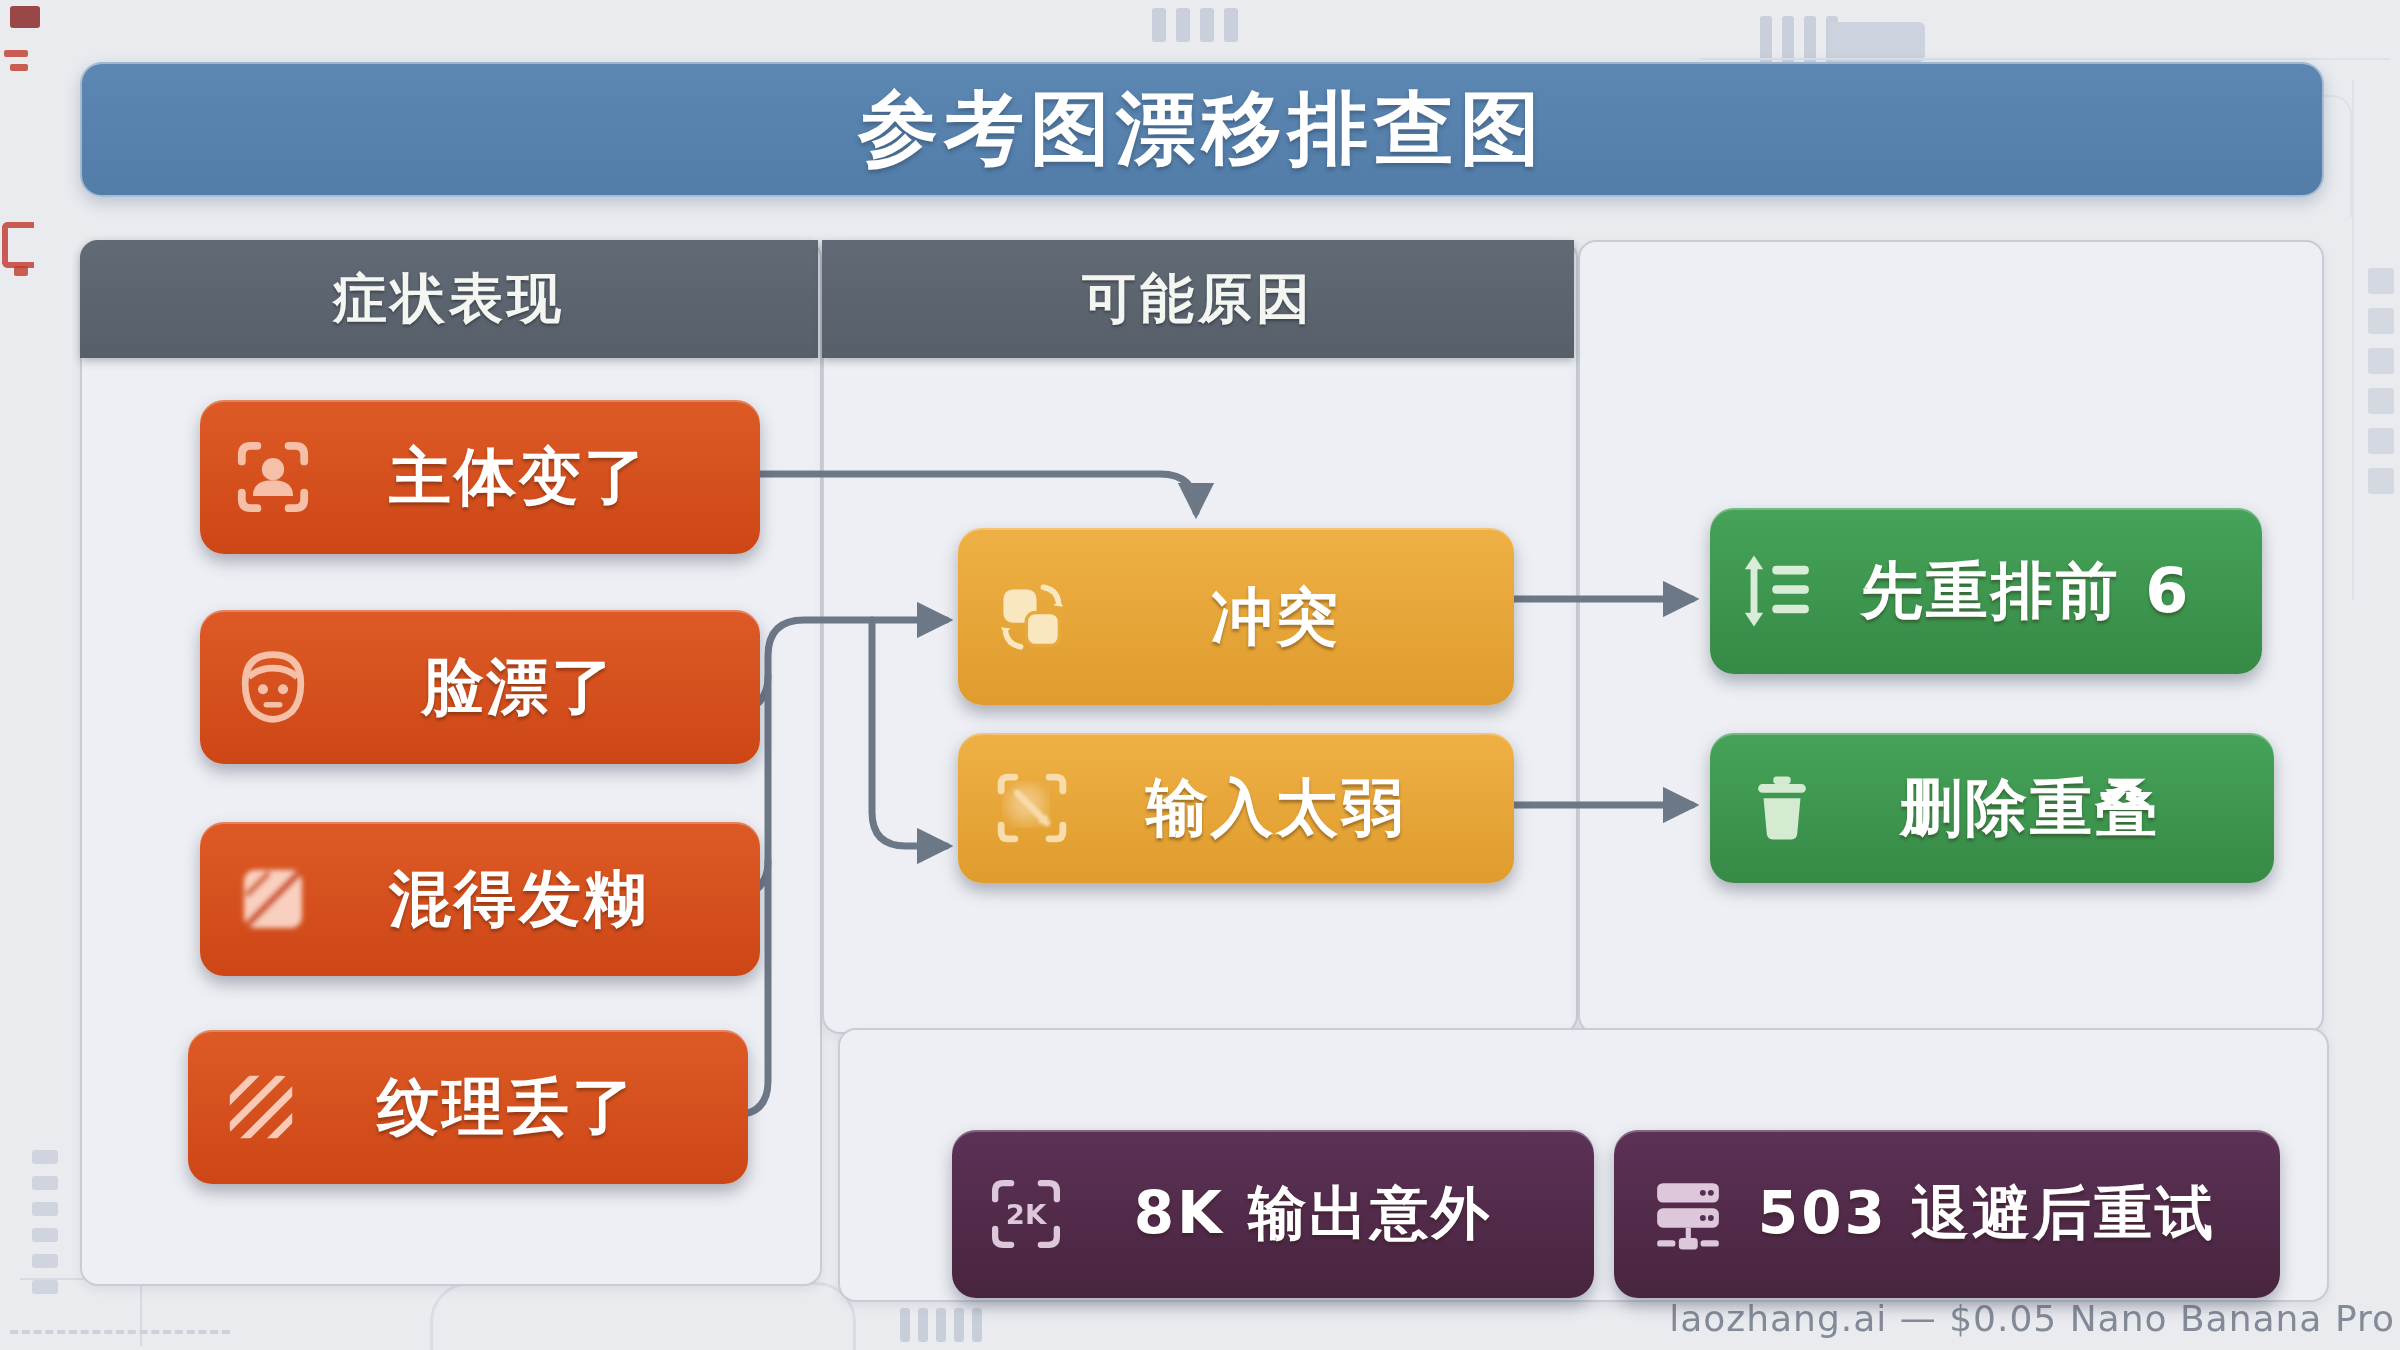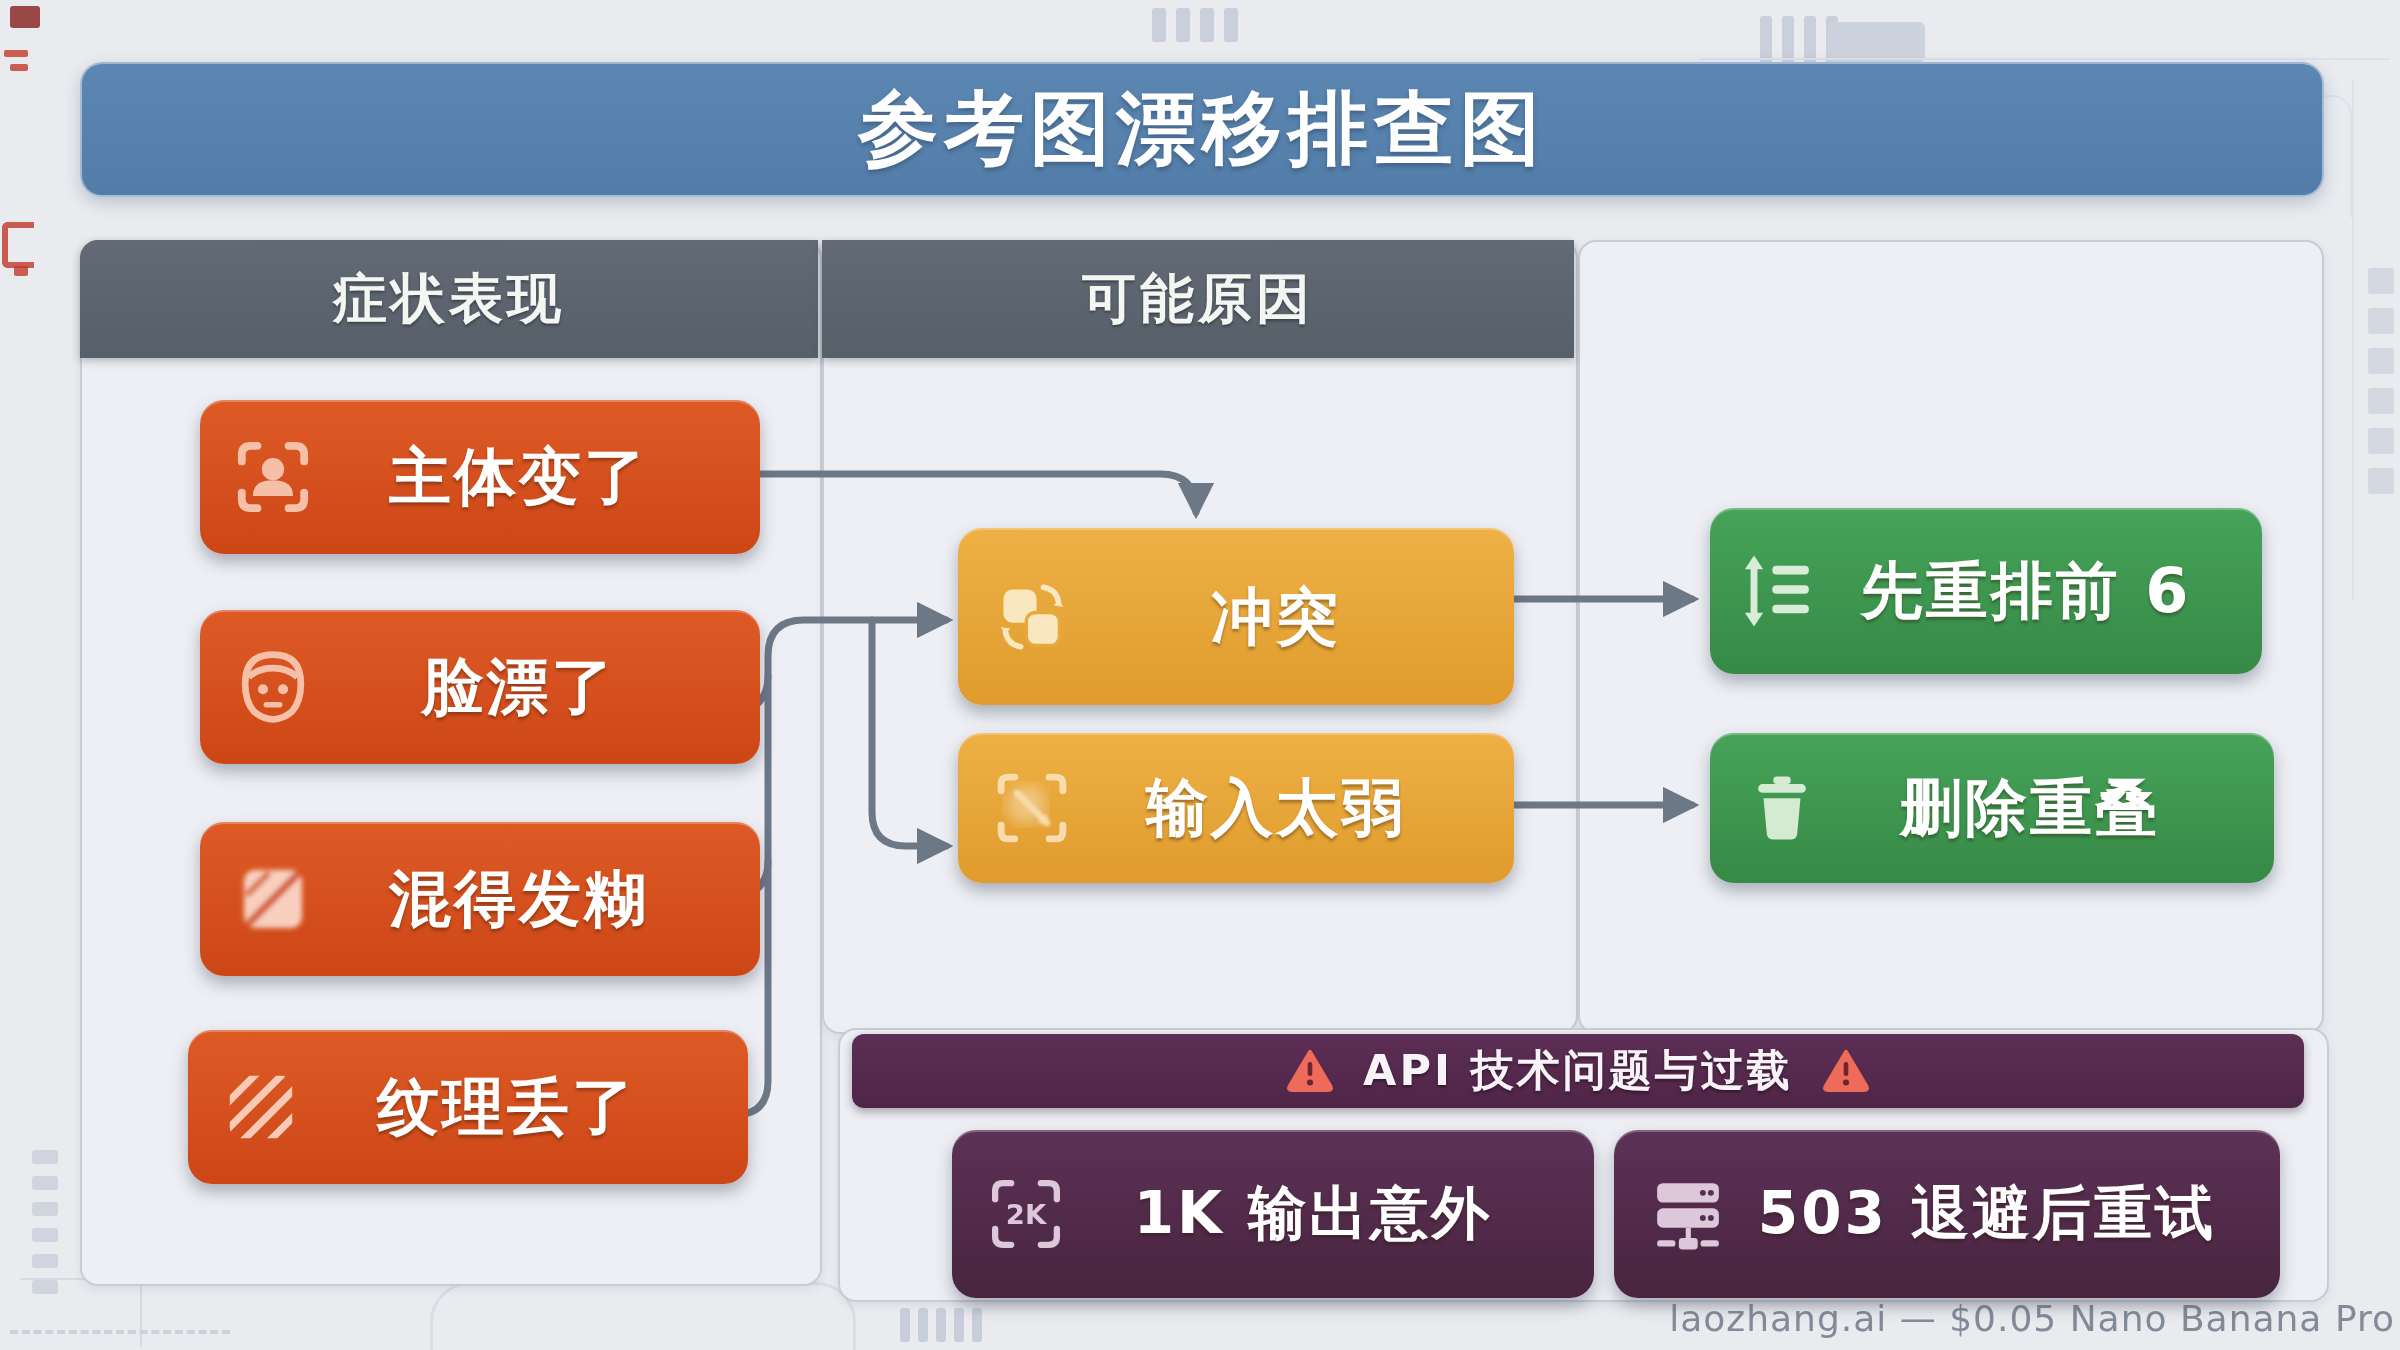--- a/index.html
+++ b/index.html
@@ -300,47 +300,34 @@
     <span class="icon">
       <svg width="76" height="76" viewBox="0 0 70 70">
         <rect x="27" y="6" width="16" height="7" rx="3" fill="#d4ead1"></rect>
         <rect x="13" y="13" width="44" height="8" rx="4" fill="#d4ead1"></rect>
         <path d="M18 26 H52 L49 59 Q48.5 64 43.5 64 H26.5 Q21.5 64 21 59 Z" fill="#d4ead1"></path>
       </svg>
     </span>
     <span class="label">删除重叠</span>
   </div>
 
-  <div class="api-banner">
-    <svg width="46" height="46" viewBox="0 0 36 36">
-      <path d="M18 3 L34 30 Q35.5 33 32 33 H4 Q0.5 33 2 30 Z" fill="#ee6b5b" stroke="#ee6b5b" stroke-width="3" stroke-linejoin="round"></path>
-      <rect x="16.2" y="11" width="3.6" height="11" rx="1.8" fill="#6b2430"></rect>
-      <circle cx="18" cy="27" r="2.4" fill="#6b2430"></circle>
-    </svg>
-    <span>API 技术问题与过载</span>
-    <svg width="46" height="46" viewBox="0 0 36 36">
-      <path d="M18 3 L34 30 Q35.5 33 32 33 H4 Q0.5 33 2 30 Z" fill="#ee6b5b" stroke="#ee6b5b" stroke-width="3" stroke-linejoin="round"></path>
-      <rect x="16.2" y="11" width="3.6" height="11" rx="1.8" fill="#6b2430"></rect>
-      <circle cx="18" cy="27" r="2.4" fill="#6b2430"></circle>
-    </svg>
-  </div>
 
   <div class="node node-purple" style="left:952px;top:1130px;width:574px;height:160px;">
     <span class="icon">
       <svg width="80" height="80" viewBox="0 0 70 70">
         <g stroke="#dcc8da" stroke-width="5.5" fill="none" stroke-linecap="round">
           <path d="M8 22 V15 Q8 8 15 8 H22"></path>
             <path d="M48 8 H55 Q62 8 62 15 V22"></path>
           <path d="M62 48 V55 Q62 62 55 62 H48"></path>
             <path d="M22 62 H15 Q8 62 8 55 V48"></path>
         </g>
         <text x="35" y="44" text-anchor="middle" font-size="24" font-weight="bold" fill="#dcc8da" font-family="'DejaVu Sans',sans-serif">2K</text>
       </svg>
     </span>
-    <span class="label">1K 输出意外</span>
+    <span class="label">8K 输出意外</span>
   </div>
 
   <div class="node node-purple" style="left:1614px;top:1130px;width:598px;height:160px;">
     <span class="icon">
       <svg width="80" height="80" viewBox="0 0 70 70">
         <rect x="8" y="8" width="54" height="17" rx="5" fill="#dcc8da"></rect>
         <circle cx="48" cy="16.5" r="2.6" fill="#563054"></circle>
           <circle cx="55" cy="16.5" r="2.6" fill="#563054"></circle>
         <rect x="8" y="30" width="54" height="17" rx="5" fill="#dcc8da"></rect>
         <circle cx="48" cy="38.5" r="2.6" fill="#563054"></circle>

